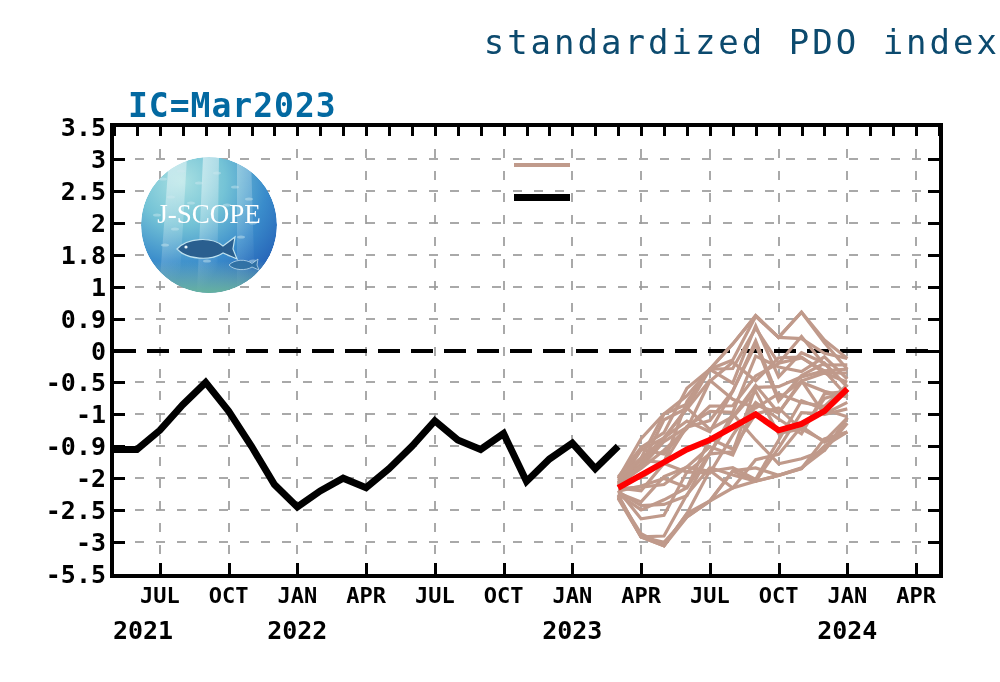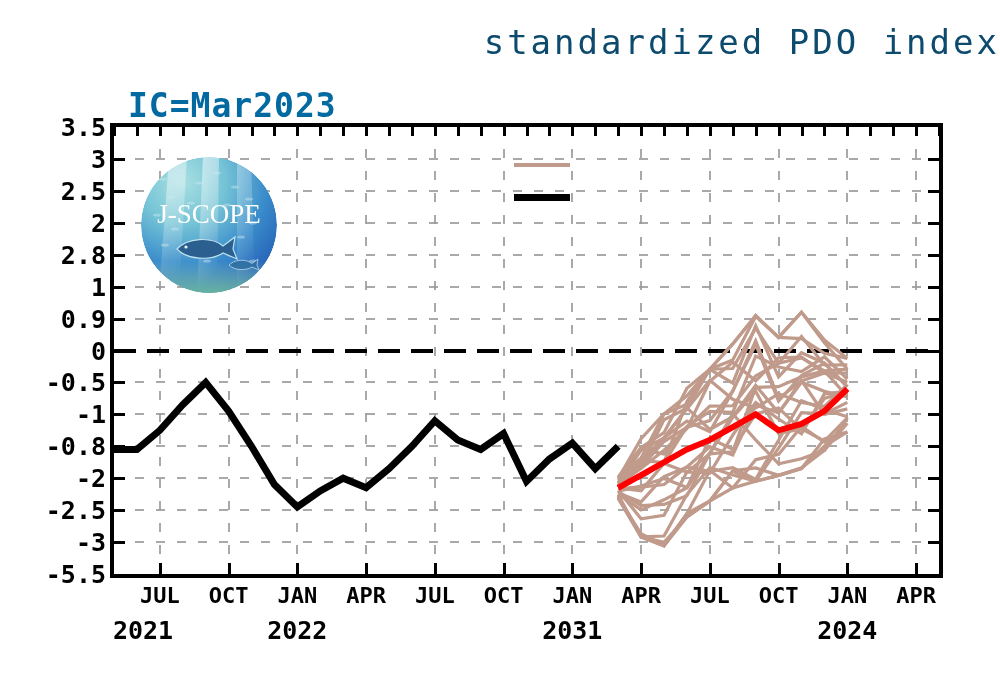--- a/index.html
+++ b/index.html
@@ -116,27 +116,27 @@
 <div id="root">
 
   <div class="title">standardized PDO index</div>
   <div class="subtitle">IC=Mar2023</div>
 
   <div id="ylabels">
       <div class="ylab" style="top: 4px;">3.5</div>
       <div class="ylab" style="top: 35.9286px;">3</div>
       <div class="ylab" style="top: 67.8571px;">2.5</div>
       <div class="ylab" style="top: 99.7857px;">2</div>
-      <div class="ylab" style="top: 131.714px;">2.8</div>
+      <div class="ylab" style="top: 131.714px;">1.8</div>
       <div class="ylab" style="top: 163.643px;">1</div>
       <div class="ylab" style="top: 195.571px;">0.9</div>
       <div class="ylab" style="top: 227.5px;">0</div>
       <div class="ylab" style="top: 259.429px;">-0.5</div>
       <div class="ylab" style="top: 291.357px;">-1</div>
-      <div class="ylab" style="top: 323.286px;">-0.8</div>
+      <div class="ylab" style="top: 323.286px;">-0.9</div>
       <div class="ylab" style="top: 355.214px;">-2</div>
       <div class="ylab" style="top: 387.143px;">-2.5</div>
       <div class="ylab" style="top: 419.071px;">-3</div>
       <div class="ylab" style="top: 451px;">-5.5</div>
     </div>
 
   <div id="plot">
     <div id="plotInner">
         <div class="gridh" style="top: 30.9286px;"></div>
         <div class="gridh" style="top: 62.8571px;"></div>
@@ -277,21 +277,21 @@
       <div class="xlab" style="left: 324.833px;">JUL</div>
       <div class="xlab" style="left: 393.583px;">OCT</div>
       <div class="xlab" style="left: 462.333px;">JAN</div>
       <div class="xlab" style="left: 531.083px;">APR</div>
       <div class="xlab" style="left: 599.833px;">JUL</div>
       <div class="xlab" style="left: 668.583px;">OCT</div>
       <div class="xlab" style="left: 737.333px;">JAN</div>
       <div class="xlab" style="left: 806.083px;">APR</div>
       <div class="xyear" style="left: 33px;">2021</div>
       <div class="xyear" style="left: 187.333px;">2022</div>
-      <div class="xyear" style="left: 462.333px;">2031</div>
+      <div class="xyear" style="left: 462.333px;">2023</div>
       <div class="xyear" style="left: 737.333px;">2024</div>
     </div>
 
   <div id="logo">
     <svg width="136" height="136" viewBox="0 0 136 136">
       <defs>
         <radialGradient id="og" cx="30%" cy="18%" r="100%">
           <stop offset="0%" stop-color="#a9e0e2"></stop>
           <stop offset="32%" stop-color="#74c3d6"></stop>
           <stop offset="62%" stop-color="#3a8ccb"></stop>

